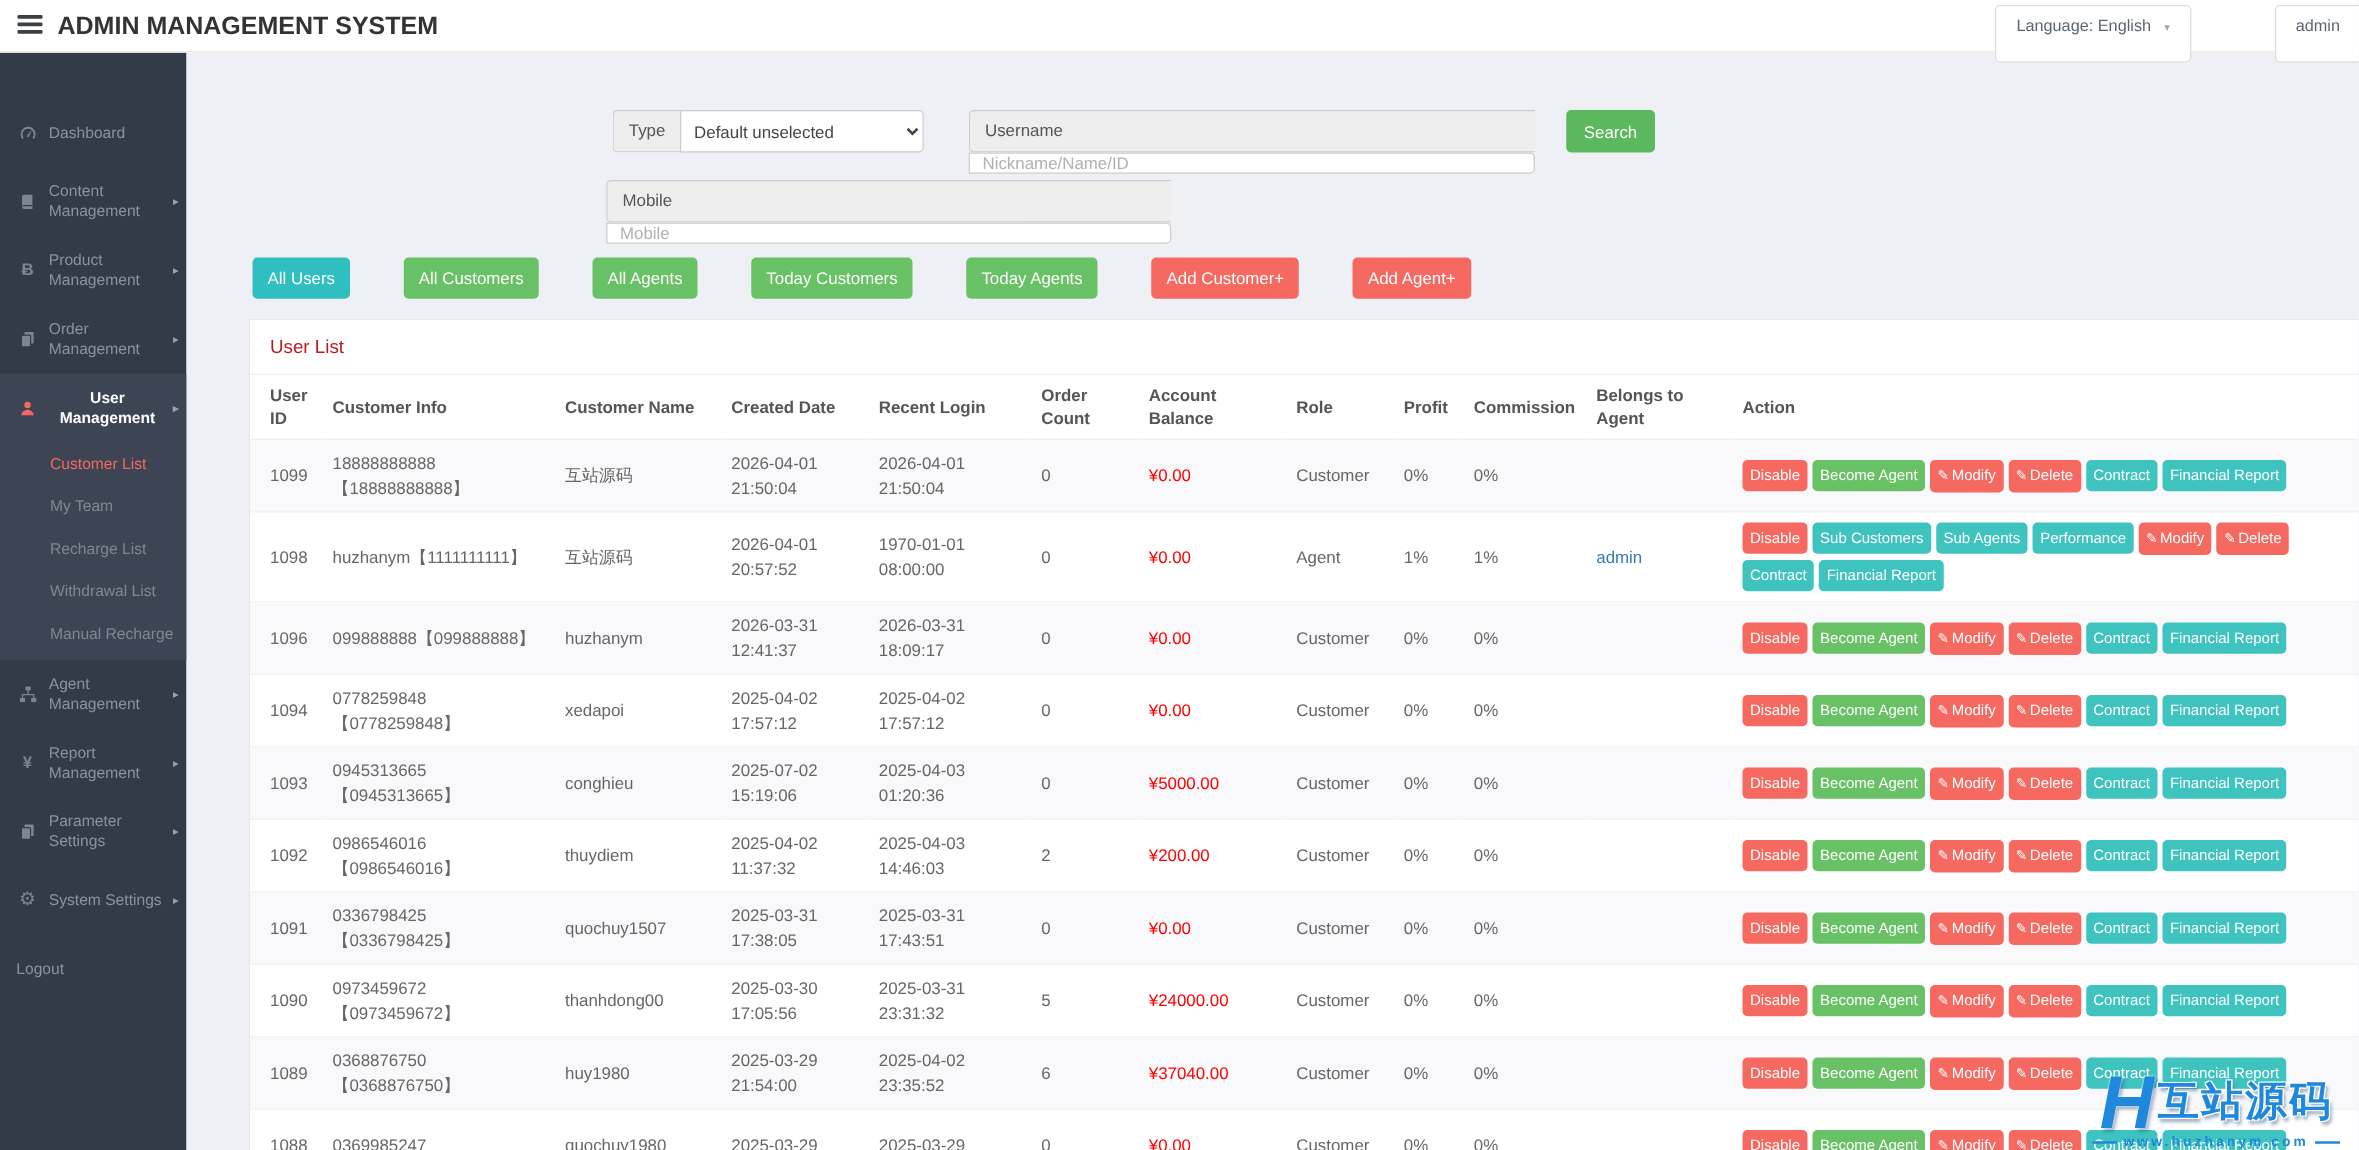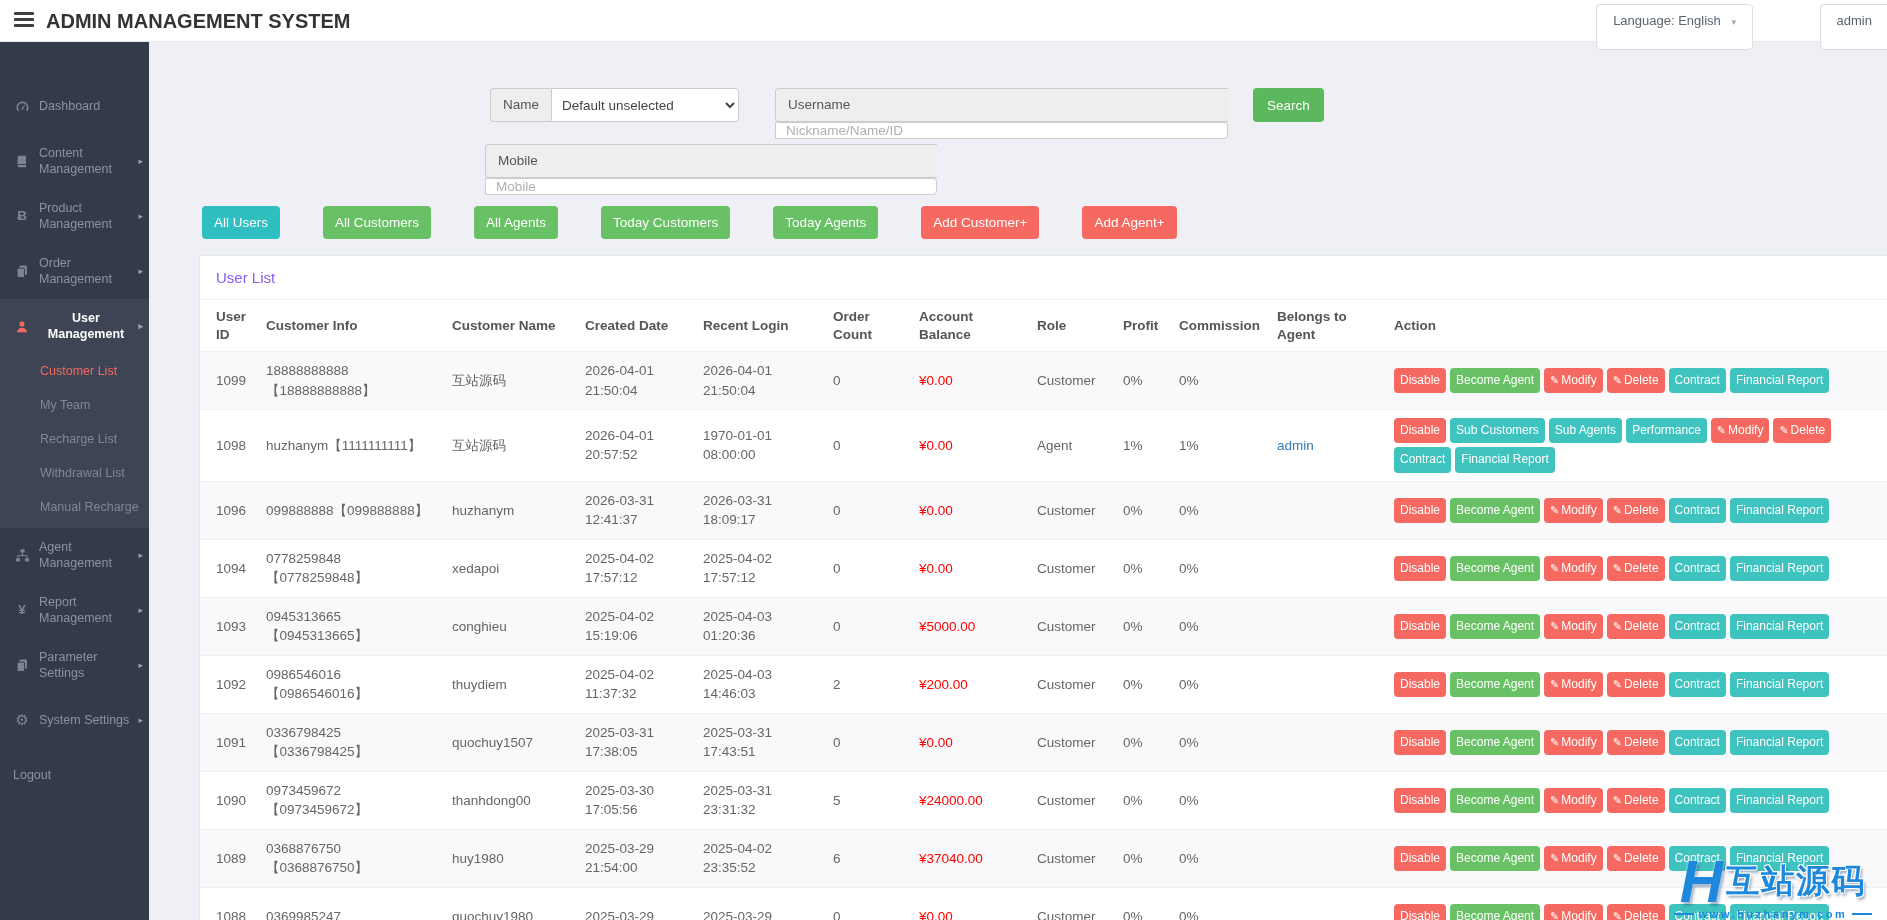--- a/index.html
+++ b/index.html
@@ -62,21 +62,21 @@
   .filters { position:absolute; left:53px; top:164px; display:flex; }
   .filter-btn { height:33px; padding:0 12px; margin-right:43px; border:none; border-radius:4px;
                 color:#fff; font-size:13.5px; cursor:pointer; white-space:nowrap; }
   .filter-btn.teal  { background:#2fbfc1; }
   .filter-btn.green { background:#68c164; }
   .filter-btn.red   { background:#f56960; }
 
   
   .panel { position:absolute; left:50px; top:213px; right:0; min-height:760px; background:#fff;
            border:1px solid #e4e7ec; border-right:none; }
-  .panel-title { padding:13px 16px; font-size:15px; color:#8b5cf6; border-bottom:1px solid #f0f0f3; }
+  .panel-title { padding:13px 16px; font-size:15px; color:#b91c1c; border-bottom:1px solid #f0f0f3; }
   table { width:100%; border-collapse:collapse; table-layout:fixed; font-size:13.5px; color:#666; }
   thead tr { border-bottom:1px solid #f0f0f3; height:50px; }
   th { text-align:left; font-weight:bold; color:#555; padding:8px; vertical-align:middle;
        line-height:1.3; }
   tbody tr { border-bottom:1px solid #f1f1f4; height:58px; }
   tbody tr:nth-child(odd) { background:#f9f9fb; }
   td { padding:6px 8px; vertical-align:middle; line-height:1.45; word-wrap:break-word; }
   th:first-child, td:first-child { padding-left:16px; }
   .balance { color:#f00; }
   .link { color:#337ab7; cursor:pointer; }
@@ -216,21 +216,21 @@
       </div>
       <div class="side-item">
         <span>Logout</span>
       </div>
     </div>
 </div>
 
 <div class="main">
 
   <div class="group" id="type-group">
-    <span class="addon">Name</span>
+    <span class="addon">Type</span>
     <select>
       <option>Default unselected</option>
     </select>
   </div>
 
   <div class="group" id="username-group">
     <span class="addon">Username</span>
     <input type="text" placeholder="Nickname/Name/ID" style="">
   </div>
 
@@ -338,21 +338,21 @@
             <td>Customer</td>
             <td>0%</td>
             <td>0%</td>
             <td></td>
             <td><span class="abtn red">Disable</span><span class="abtn green">Become Agent</span><span class="abtn red"><span class="pencil">✎</span>Modify</span><span class="abtn red"><span class="pencil">✎</span>Delete</span><span class="abtn teal">Contract</span><span class="abtn teal">Financial Report</span></td>
           </tr>
           <tr>
             <td>1093</td>
             <td>0945313665【0945313665】</td>
             <td>conghieu</td>
-            <td>2025-04-02 15:19:06</td>
+            <td>2025-07-02 15:19:06</td>
             <td>2025-04-03 01:20:36</td>
             <td>0</td>
             <td><span class="balance">¥5000.00</span></td>
             <td>Customer</td>
             <td>0%</td>
             <td>0%</td>
             <td></td>
             <td><span class="abtn red">Disable</span><span class="abtn green">Become Agent</span><span class="abtn red"><span class="pencil">✎</span>Modify</span><span class="abtn red"><span class="pencil">✎</span>Delete</span><span class="abtn teal">Contract</span><span class="abtn teal">Financial Report</span></td>
           </tr>
           <tr>

